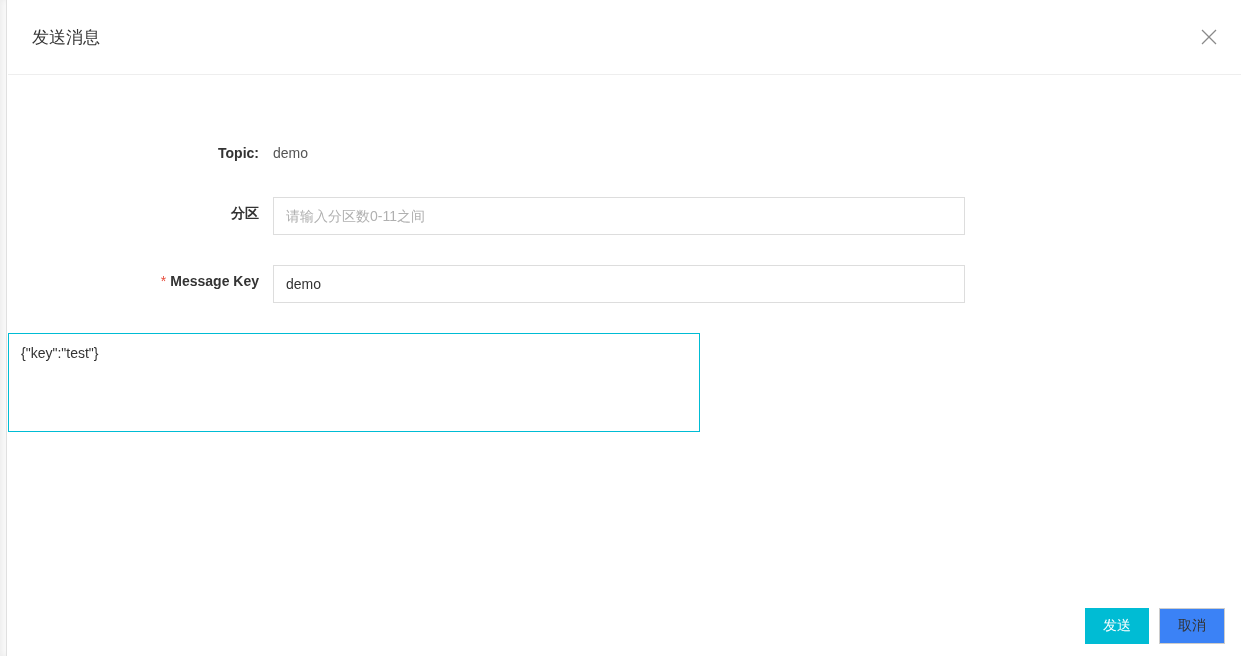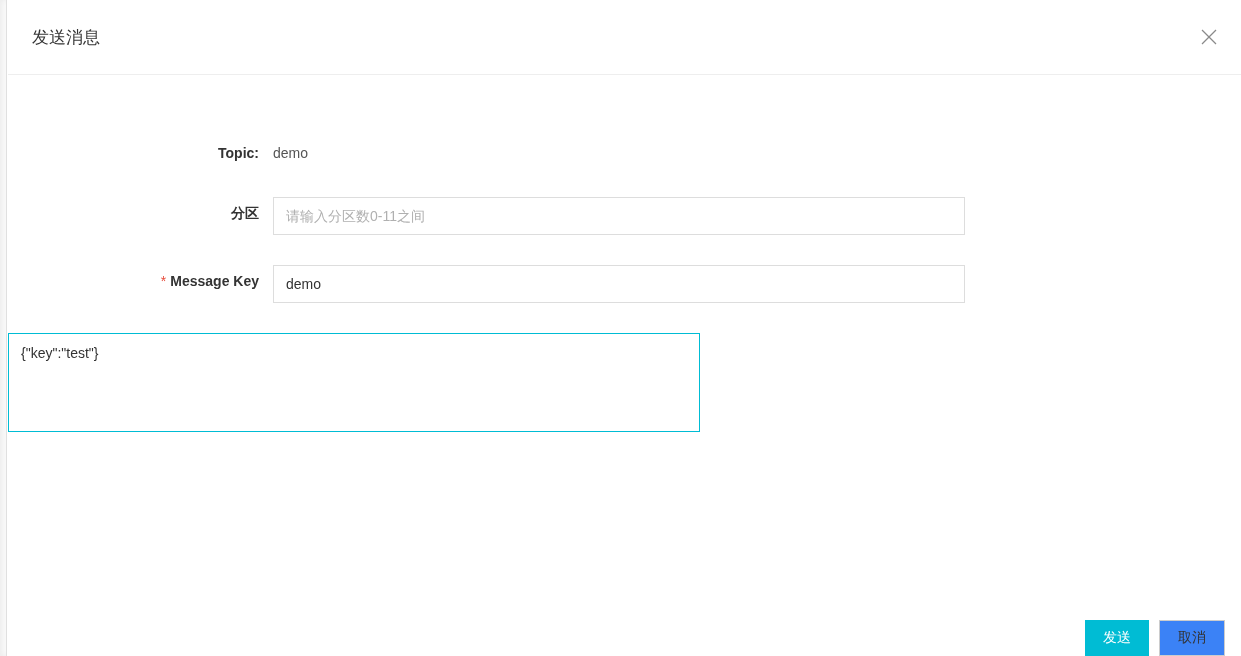--- a/index.html
+++ b/index.html
@@ -124,21 +124,21 @@
       line-height: 1.4;
     }
     .modal-footer {
       position: absolute;
       bottom: 0;
       right: 0;
       left: 0;
       height: 48px;
       display: flex;
       justify-content: flex-end;
-      align-items: flex-end;
+      align-items: flex-start;
       padding-right: 16px;
       gap: 10px;
     }
     .btn {
       min-width: 60px;
       height: 36px;
       padding: 0 18px;
       font-size: 14px;
       cursor: pointer;
       border: none;

